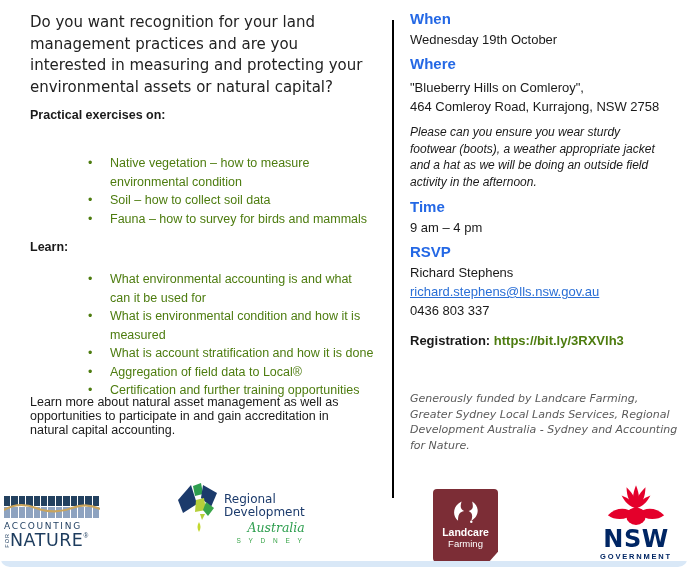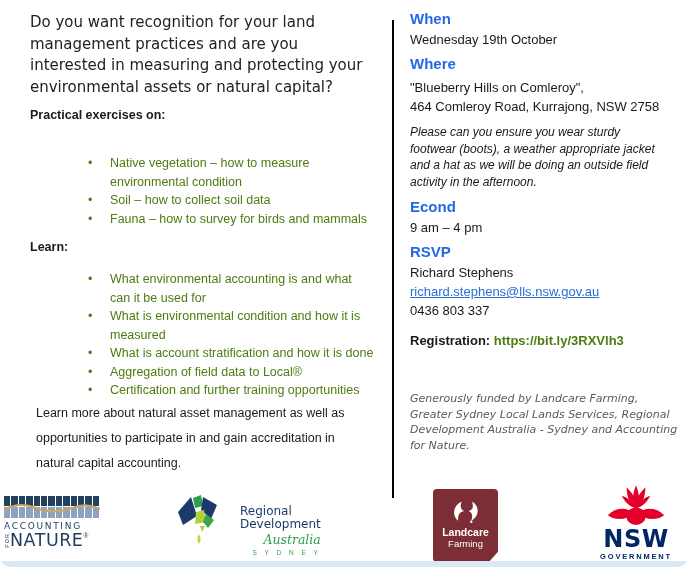--- a/index.html
+++ b/index.html
@@ -11,21 +11,21 @@
     font-family:"DejaVu Sans",sans-serif;font-weight:400;font-size:15px;line-height:21.5px;color:#222;}
   .bold-label{position:absolute;left:30px;margin:0;font-weight:700;font-size:12.5px;color:#1a1a1a;}
   .label-practical{top:108px;}
   .label-learn{top:240px;}
   ul.bullets{position:absolute;left:80px;margin:6px;padding:0;list-style:none;width:288px;
     font-size:12.5px;line-height:18.5px;color:#4d7c0f;}
   ul.bullets-practical{top:148px;}
   ul.bullets-learn{top:264px;}
   ul.bullets li{position:relative;padding-left:24px;}
   ul.bullets li::before{content:"\2022";position:absolute;left:2px;}
-  .closing{position:absolute;left:30px;top:395px;width:332px;margin:6px;font-size:12.5px;line-height:25px;color:#1a1a1a;}
+  .closing{position:absolute;left:30px;top:395px;width:332px;margin:0;font-size:12.5px;line-height:14px;color:#1a1a1a;}
 
   
   .divider{position:absolute;left:392px;top:20px;width:2px;height:478px;background:#000;}
 
   
   .r-head{position:absolute;left:410px;margin:0;font-size:15px;font-weight:700;color:#2468e5;}
   .r-text{position:absolute;left:410px;margin:0;font-size:13px;color:#1a1a1a;}
   .h-when{top:10px;}   .t-when{top:32px;}
   .h-where{top:55px;}  .t-where1{top:80px;} .t-where2{top:99px;}
   .t-note{top:124px;width:254px;font-style:italic;font-size:12px;line-height:16.5px;}
@@ -47,21 +47,21 @@
   .afn-cols{position:absolute;inset:0;
     background:repeating-linear-gradient(90deg,transparent 0 6.4px,#ffffff 6.4px 7.4px);}
   .afn-band svg{position:absolute;inset:0;width:100%;height:100%;}
   .afn-word1{font-family:"DejaVu Sans",sans-serif;font-size:9px;letter-spacing:1.7px;margin-top:3px;}
   .afn-row2{display:flex;align-items:flex-start;margin-top:-1px;}
   .afn-for{writing-mode:vertical-rl;transform:rotate(180deg);font-size:5.5px;letter-spacing:1px;margin-top:3px;}
   .afn-name{font-family:"DejaVu Sans",sans-serif;font-size:17.5px;letter-spacing:0.5px;line-height:20px;}
   .afn-reg{font-size:6.5px;margin-top:2px;}
 
   
-  .rda{position:absolute;left:176px;top:492px;display:flex;gap:18px;}
+  .rda{position:absolute;left:176px;top:480px;display:flex;gap:2px;}
   .rda-map{width:46px;height:58px;}
   .rda-text{padding-top:13px;}
   .rda-l1,.rda-l2{font-family:"DejaVu Sans",sans-serif;font-size:12px;line-height:13px;color:#1b3a6b;}
   .rda-script{font-family:"DejaVu Serif",serif;font-style:italic;font-size:12.5px;color:#2e9e4f;text-align:right;margin-top:1px;}
   .rda-city{font-size:6.5px;letter-spacing:3px;color:#3aa54a;text-align:right;margin-top:2px;}
 
   
   .landcare{position:absolute;left:433px;top:489px;width:65px;height:73px;background:#7c2d36;
     border-radius:4px;clip-path:polygon(0 0,100% 0,100% 86%,86% 100%,0 100%);
     display:flex;flex-direction:column;align-items:center;color:#fff;}
@@ -106,21 +106,21 @@
   <div class="divider"></div>
 
   <p class="r-head h-when">When</p>
   <p class="r-text t-when">Wednesday 19th October</p>
 
   <p class="r-head h-where">Where</p>
   <p class="r-text t-where1">"Blueberry Hills on Comleroy",</p>
   <p class="r-text t-where2">464 Comleroy Road, Kurrajong, NSW 2758</p>
   <p class="r-text t-note">Please can you ensure you wear sturdy footwear (boots), a weather appropriate jacket and a hat as we will be doing an outside field activity in the afternoon.</p>
 
-  <p class="r-head h-time">Econd</p>
+  <p class="r-head h-time">Time</p>
   <p class="r-text t-time">9 am – 4 pm</p>
 
   <p class="r-head h-rsvp">RSVP</p>
   <p class="r-text t-name">Richard Stephens</p>
   <p class="r-text t-email"><a class="email-link">richard.stephens@lls.nsw.gov.au</a></p>
   <p class="r-text t-phone">0436 803 337</p>
 
   <p class="r-text t-reg"><span>Registration:</span>&nbsp;<a class="reg-link">https://bit.ly/3RXVlh3</a></p>
 
 

